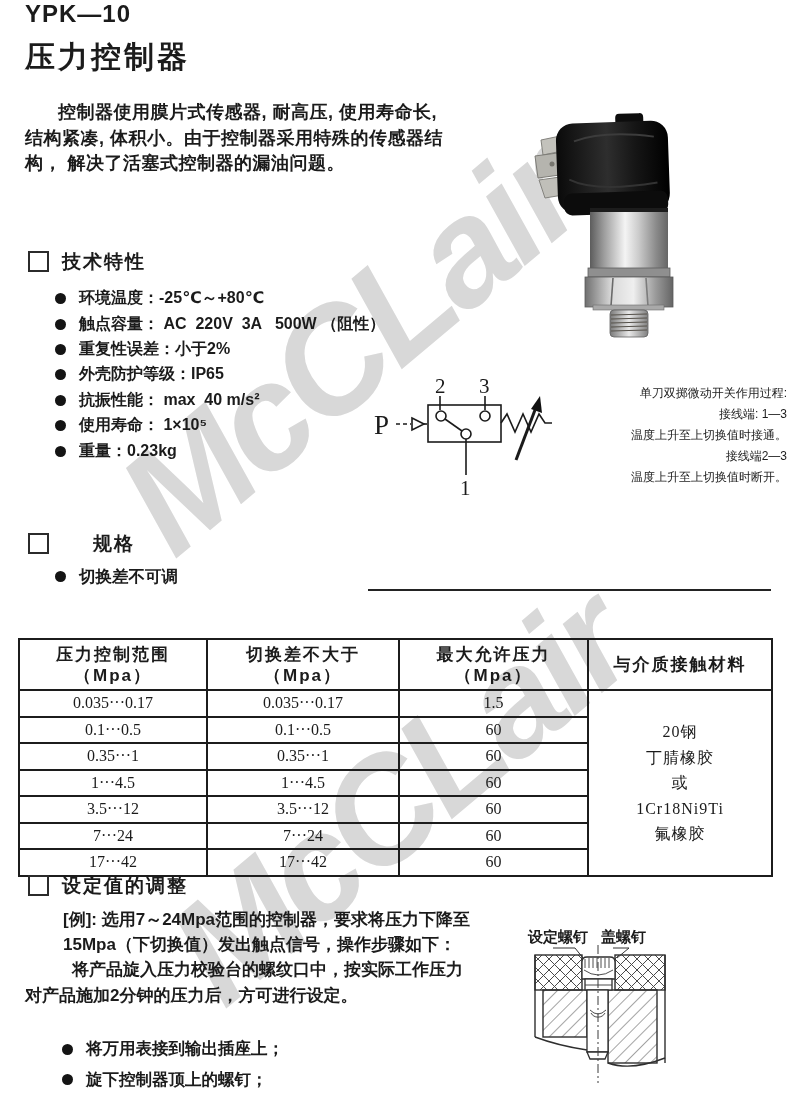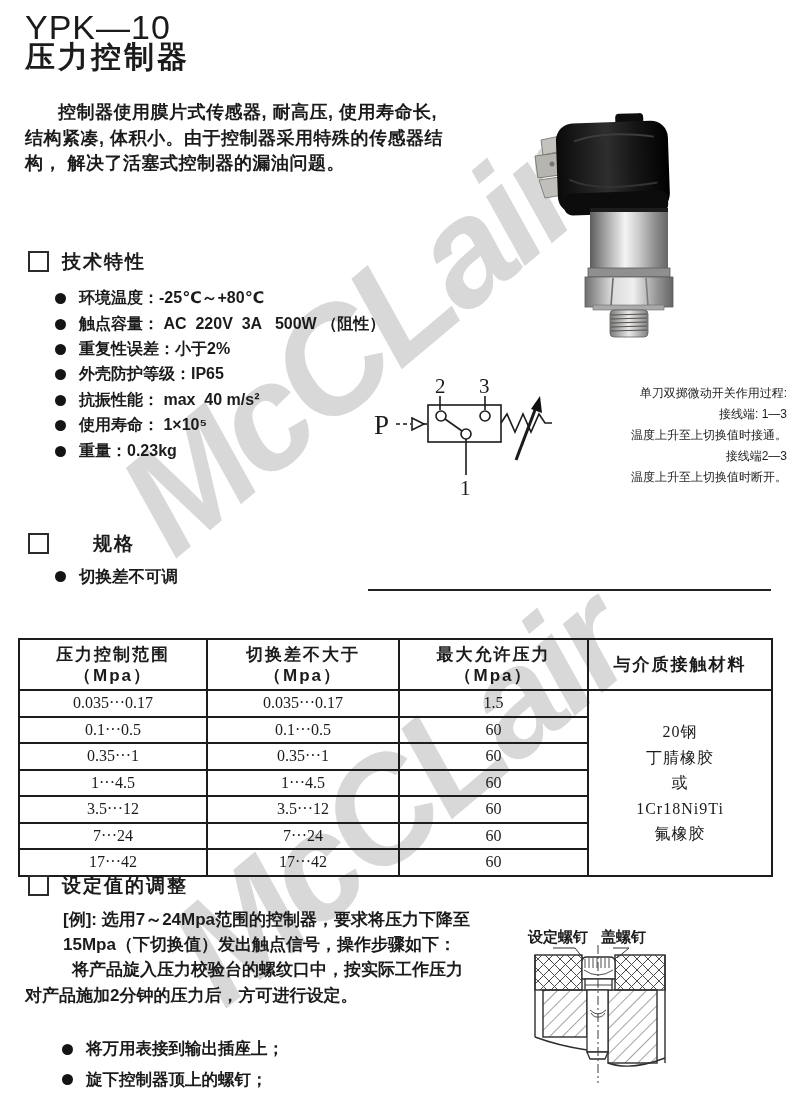--- a/index.html
+++ b/index.html
@@ -21,21 +21,21 @@
     font-style:italic;font-weight:900;
     font-size:148px;letter-spacing:-6px;
     color:#d8d8d8;white-space:nowrap;
     transform:rotate(-40deg);
     user-select:none;
   }
   #wm1{left:78px;top:262px;}
   #wm2{left:128px;top:712px;}
 
   
-  #model{left:25px;top:8px;font-size:34px;font-weight:400;letter-spacing:1px;}
+  #model{left:25px;top:0;font-size:24px;font-weight:700;letter-spacing:1px;}
   #title{left:25px;top:37px;font-size:30px;font-weight:700;letter-spacing:3px;}
 
   
   #intro{left:25px;top:100px;width:458px;font-size:18px;line-height:25.5px;font-weight:600;letter-spacing:0.5px;}
   #intro .l1{padding-left:33px;}
 
   
   .sec{display:flex;align-items:flex-start;gap:13px;}
   .sec .sq{width:17px;height:17px;border:2px solid #2b2b2b;background:transparent;margin-top:2px;flex:none;}
   .sec .sec-label{font-size:19px;font-weight:700;letter-spacing:2px;}

